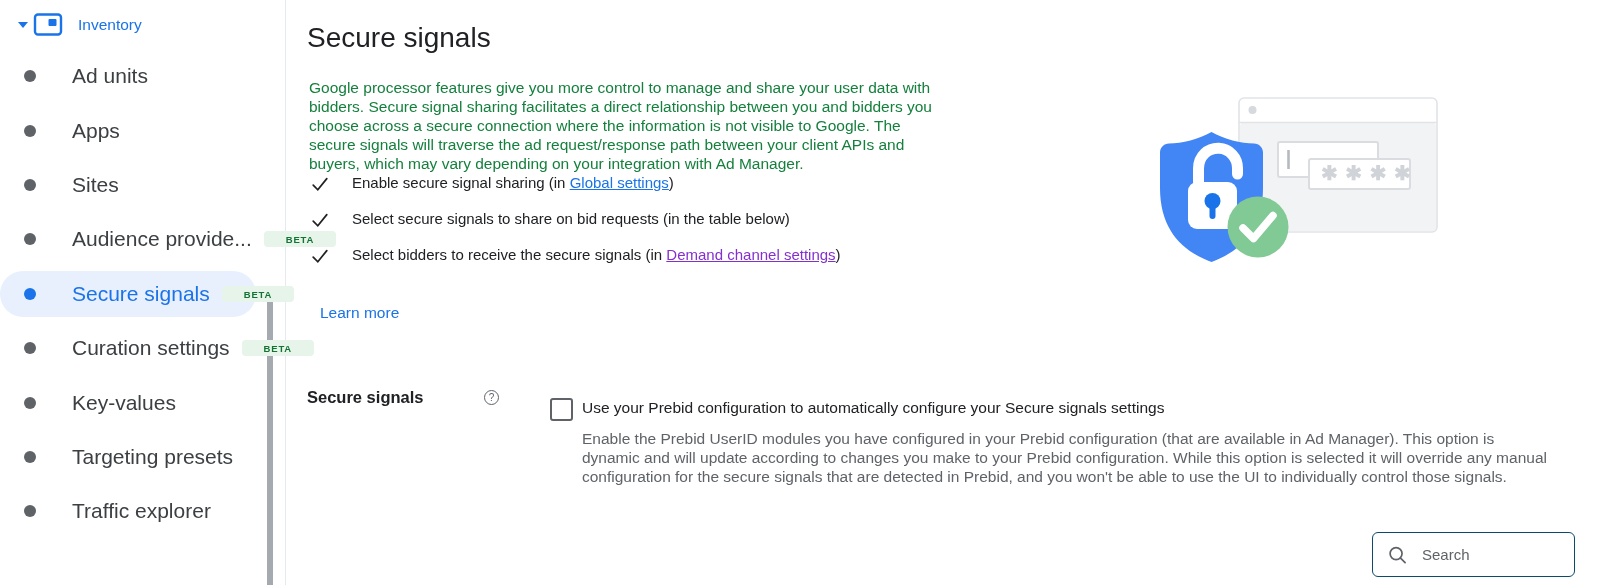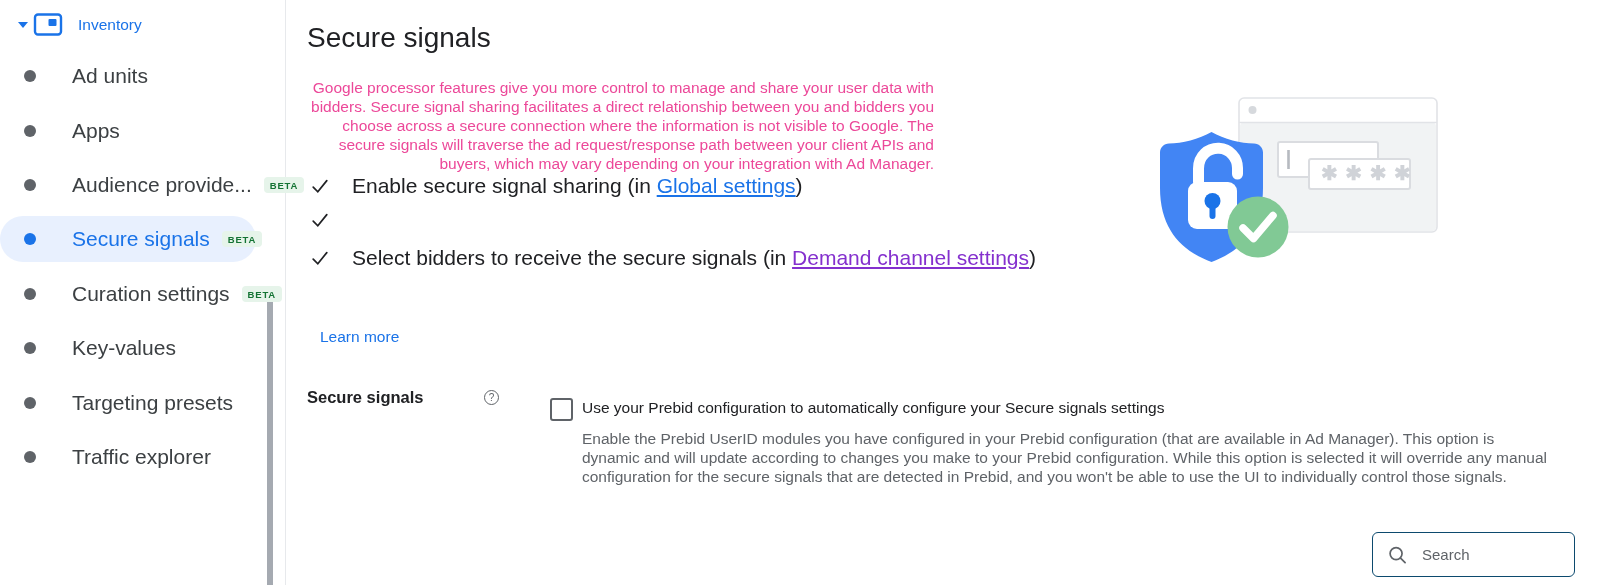--- a/index.html
+++ b/index.html
@@ -14,36 +14,36 @@
   .sidebar-divider { position:absolute; left:285px; top:0; width:1px; height:585px; background:#e7e9ec; }
   .scroll-thumb { position:absolute; left:267px; top:291px; width:6px; height:310px; background:#a5aab1; border-radius:3px; }
 
   .nav-header { height:49px; display:flex; align-items:center; padding-left:18px; cursor:pointer; }
   .caret { width:0; height:0; border-left:5px solid transparent; border-right:5px solid transparent; border-top:6px solid #1a73e8; margin-right:5px; }
   .nav-header-label { margin-left:15px; color:#1a73e8; font-size:15.5px; }
 
   .nav-item { height:54.4px; display:flex; align-items:center; position:relative; padding-left:24px; cursor:pointer; }
   .nav-item .bullet { width:12px; height:12px; border-radius:50%; background:#5f6368; flex:none; position:relative; z-index:1; }
   .nav-item .nav-label { margin-left:36px; font-size:21px; color:#3c4043; position:relative; z-index:1; white-space:nowrap; }
-  .nav-item .beta { margin-left:12px; font-size:9.5px; font-weight:700; letter-spacing:0.8px; color:#137333; background:#e6f4ea; padding:3px 6px 2px; border-radius:4px; position:relative; z-index:1; }
+  .nav-item .beta { margin-left:12px; font-size:9.5px; font-weight:700; letter-spacing:0.8px; color:#137333; background:#e6f4ea; padding:3px 22px 2px; border-radius:4px; position:relative; z-index:1; }
   .nav-item.selected::before { content:""; position:absolute; left:0; top:4px; height:46px; width:256px; background:#e8f0fe; border-radius:23px; }
   .nav-item.selected .bullet { background:#1a73e8; }
   .nav-item.selected .nav-label { color:#1a73e8; }
 
   
   .page-title { position:absolute; left:307px; top:22px; font-size:28px; font-weight:400; color:#202124; margin:0; }
-  .intro { position:absolute; left:302px; top:62px; width:632px; font-size:15.5px; line-height:19.2px; color:#ec4899;text-align:right; }
+  .intro { position:absolute; left:309px; top:62px; width:632px; font-size:15.5px; line-height:19.2px; color:#15803d; }
 
-  .check-row { position:absolute; left:310px; display:flex; align-items:center; font-size:21px; color:#202124; }
+  .check-row { position:absolute; left:310px; display:flex; font-size:15px; color:#202124; }
   .check-row .check-icon { margin-right:22px; flex:none; }
   .check-row-1 { top:174px; } .check-row-2 { top:210px; } .check-row-3 { top:246px; }
   .link-blue { color:#1a73e8; text-decoration:underline; cursor:pointer; }
   .link-purple { color:#8430ce; text-decoration:underline; cursor:pointer; }
 
-  .learn-more { position:absolute; left:320px; top:304px; font-size:15.5px; font-weight:500; color:#1a73e8; cursor:pointer;margin-top:24px; }
+  .learn-more { position:absolute; left:320px; top:304px; font-size:15.5px; font-weight:500; color:#1a73e8; cursor:pointer; }
 
   .section-title { position:absolute; left:307px; top:388px; font-size:16.5px; font-weight:700; color:#202124; }
   .help-icon { position:absolute; left:484px; top:390px; width:13px; height:13px; border:1.5px solid #5f6368; border-radius:50%; color:#5f6368; font-size:10px; line-height:13px; display:flex; align-items:center; justify-content:center; cursor:pointer; }
   .checkbox { position:absolute; left:550px; top:398px; width:19px; height:19px; border:2px solid #5f6368; border-radius:3px; background:#fff; cursor:pointer; }
   .checkbox-label { position:absolute; left:582px; top:399px; font-size:15.5px; color:#202124; }
   .checkbox-desc { position:absolute; left:582px; top:429px; width:970px; font-size:15.5px; line-height:19.2px; color:#5f6368; }
 
   .search-box { position:absolute; left:1372px; top:532px; width:203px; height:45px; border:1px solid #0c4a6e; border-radius:6px; background:#fff; display:flex; align-items:center; padding-left:15px; box-sizing:border-box;justify-content:flex-end; }
   .search-box input { border:none; outline:none; background:transparent; font-size:15px; color:#202124; margin-left:13px; width:150px; font-family:"Liberation Sans", sans-serif; }
   .search-box input::placeholder { color:#5f6368; }
@@ -66,20 +66,24 @@
     </div>
 
     <nav>
       <div class="nav-item">
         <span class="bullet"></span>
         <span class="nav-label">Ad units</span>
       </div>
       <div class="nav-item">
         <span class="bullet"></span>
         <span class="nav-label">Apps</span>
+      </div>
+      <div class="nav-item">
+        <span class="bullet"></span>
+        <span class="nav-label">Sites</span>
       </div>
       <div class="nav-item">
         <span class="bullet"></span>
         <span class="nav-label">Audience provide...</span>
         <span class="beta">BETA</span>
       </div>
       <div class="nav-item selected">
         <span class="bullet"></span>
         <span class="nav-label">Secure signals</span>
         <span class="beta">BETA</span>
@@ -114,20 +118,21 @@
     <svg class="check-icon" width="20" height="20" viewBox="0 0 20 20">
       <path d="M3.2 11.2 L7.8 15.8 L16.8 4.6" stroke="#202124" stroke-width="1.7" fill="none" stroke-linecap="round"></path>
     </svg>
     <span><span>Enable secure signal sharing (in </span><a class="link-blue">Global settings</a><span>)</span></span>
   </div>
 
   <div class="check-row check-row-2">
     <svg class="check-icon" width="20" height="20" viewBox="0 0 20 20">
       <path d="M3.2 11.2 L7.8 15.8 L16.8 4.6" stroke="#202124" stroke-width="1.7" fill="none" stroke-linecap="round"></path>
     </svg>
+    <span><span>Select secure signals to share on bid requests (in the table below)</span></span>
   </div>
 
   <div class="check-row check-row-3">
     <svg class="check-icon" width="20" height="20" viewBox="0 0 20 20">
       <path d="M3.2 11.2 L7.8 15.8 L16.8 4.6" stroke="#202124" stroke-width="1.7" fill="none" stroke-linecap="round"></path>
     </svg>
     <span><span>Select bidders to receive the secure signals (in </span><a class="link-purple">Demand channel settings</a><span>)</span></span>
   </div>
 
   <a class="learn-more">Learn more</a>

